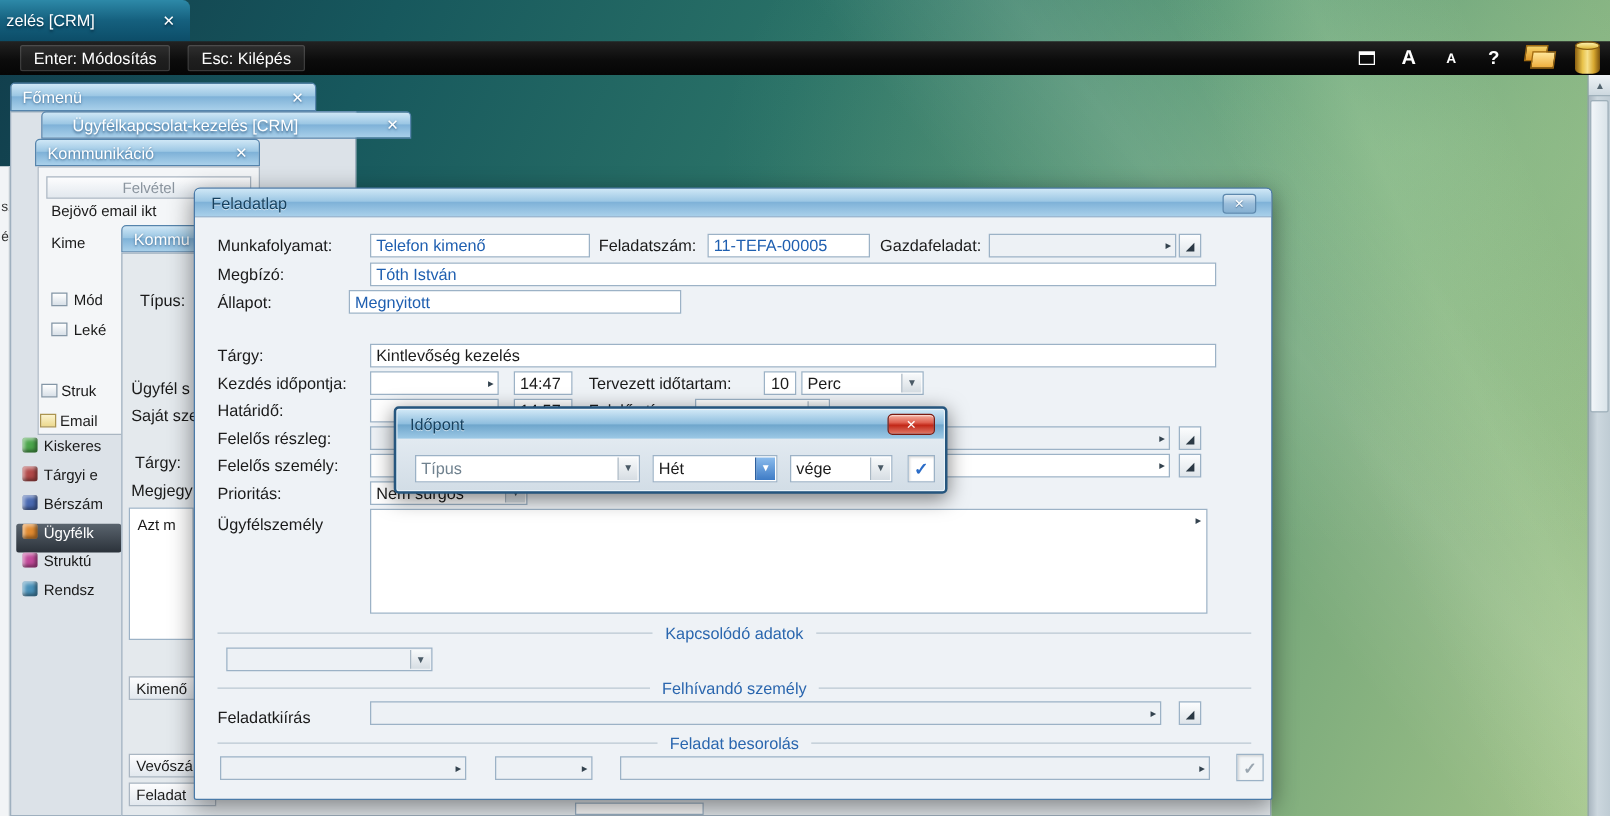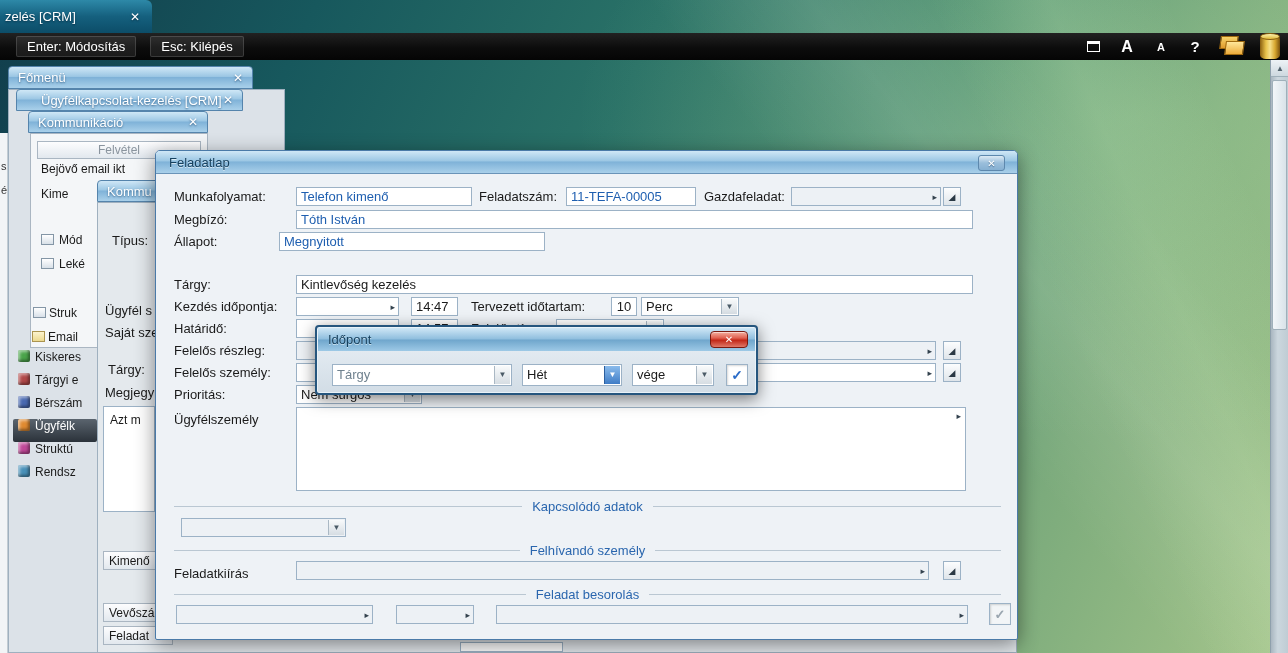--- a/index.html
+++ b/index.html
@@ -193,21 +193,21 @@
     <span class="frag" style="top:27px">sz</span>
     <span class="frag" style="top:51px">é</span>
   </div>
 
   <div class="panel" style="left:8px; top:89px; width:277px; height:564px;"></div>
 
   <div class="tb" style="left:8px; top:66px; width:245px; height:23px;">
     <span>Főmenü</span>
     <span class="x">✕</span>
   </div>
-  <div class="tb" style="left:16px; top:89px; width:227px;padding-left:24px;">
+  <div class="tb" style="left:33px; top:89px; width:296px;padding-left:24px;">
     <span>Ügyfélkapcsolat-kezelés [CRM]</span>
     <span class="x">✕</span>
   </div>
   <div class="tb" style="left:28px; top:111px; width:180px;">
     <span>Kommunikáció</span>
     <span class="x">✕</span>
   </div>
 
   <div class="abs" id="left-panel">
     <div class="flatbtn dis" style="left:6px; top:7px; width:164px; height:18px;">Felvétel</div>
@@ -254,21 +254,21 @@
     <div class="tb">
       <span>Kommu</span>
     </div>
     <div class="body"></div>
     <span class="klbl" style="left:15px; top:53px;">Típus:</span>
     <span class="klbl" style="left:8px; top:123px;">Ügyfél s</span>
     <span class="klbl" style="left:8px; top:145px;">Saját sze</span>
     <span class="klbl" style="left:11px; top:182px;">Tárgy:</span>
     <span class="klbl" style="left:8px; top:205px;">Megjegy</span>
     <div class="note" style="left:6px; top:226px; width:52px; height:106px;">Azt m</div>
-    <div class="kbtn" style="left:6px; top:361px; width:70px;margin-top:10px;">Kimenő</div>
+    <div class="kbtn" style="left:6px; top:361px; width:70px;">Kimenő</div>
     <div class="kbtn" style="left:6px; top:423px; width:70px;">Vevőszá</div>
     <div class="kbtn" style="left:6px; top:446px; width:70px;">Feladat</div>
     <div class="wfrag" style="left:363px; top:462px; width:103px; height:10px;"></div>
   </div>
 
   <div class="abs" id="feladatlap">
     <div class="tb2">
       <span>Feladatlap</span>
     </div>
     <div class="dlg-close">✕</div>
@@ -385,21 +385,21 @@
     <div class="checkbtn" style="left:833px; top:452px;">✓</div>
   </div>
 
   <div class="abs" id="idopont">
     <div class="tb3">
       <span>Időpont</span>
     </div>
     <div class="red-x">✕</div>
     <div class="pbody"></div>
     <div class="combo" style="left:15px; top:37px; width:180px;">
-      <span class="v dis">Tárgy</span>
+      <span class="v dis">Típus</span>
       <span class="dd">▼</span>
     </div>
     <div class="combo" style="left:205px; top:37px; width:100px;">
       <span class="v">Hét</span>
       <span class="dd bluedd">▼</span>
     </div>
     <div class="combo" style="left:315px; top:37px; width:82px;">
       <span class="v">vége</span>
       <span class="dd">▼</span>
     </div>

